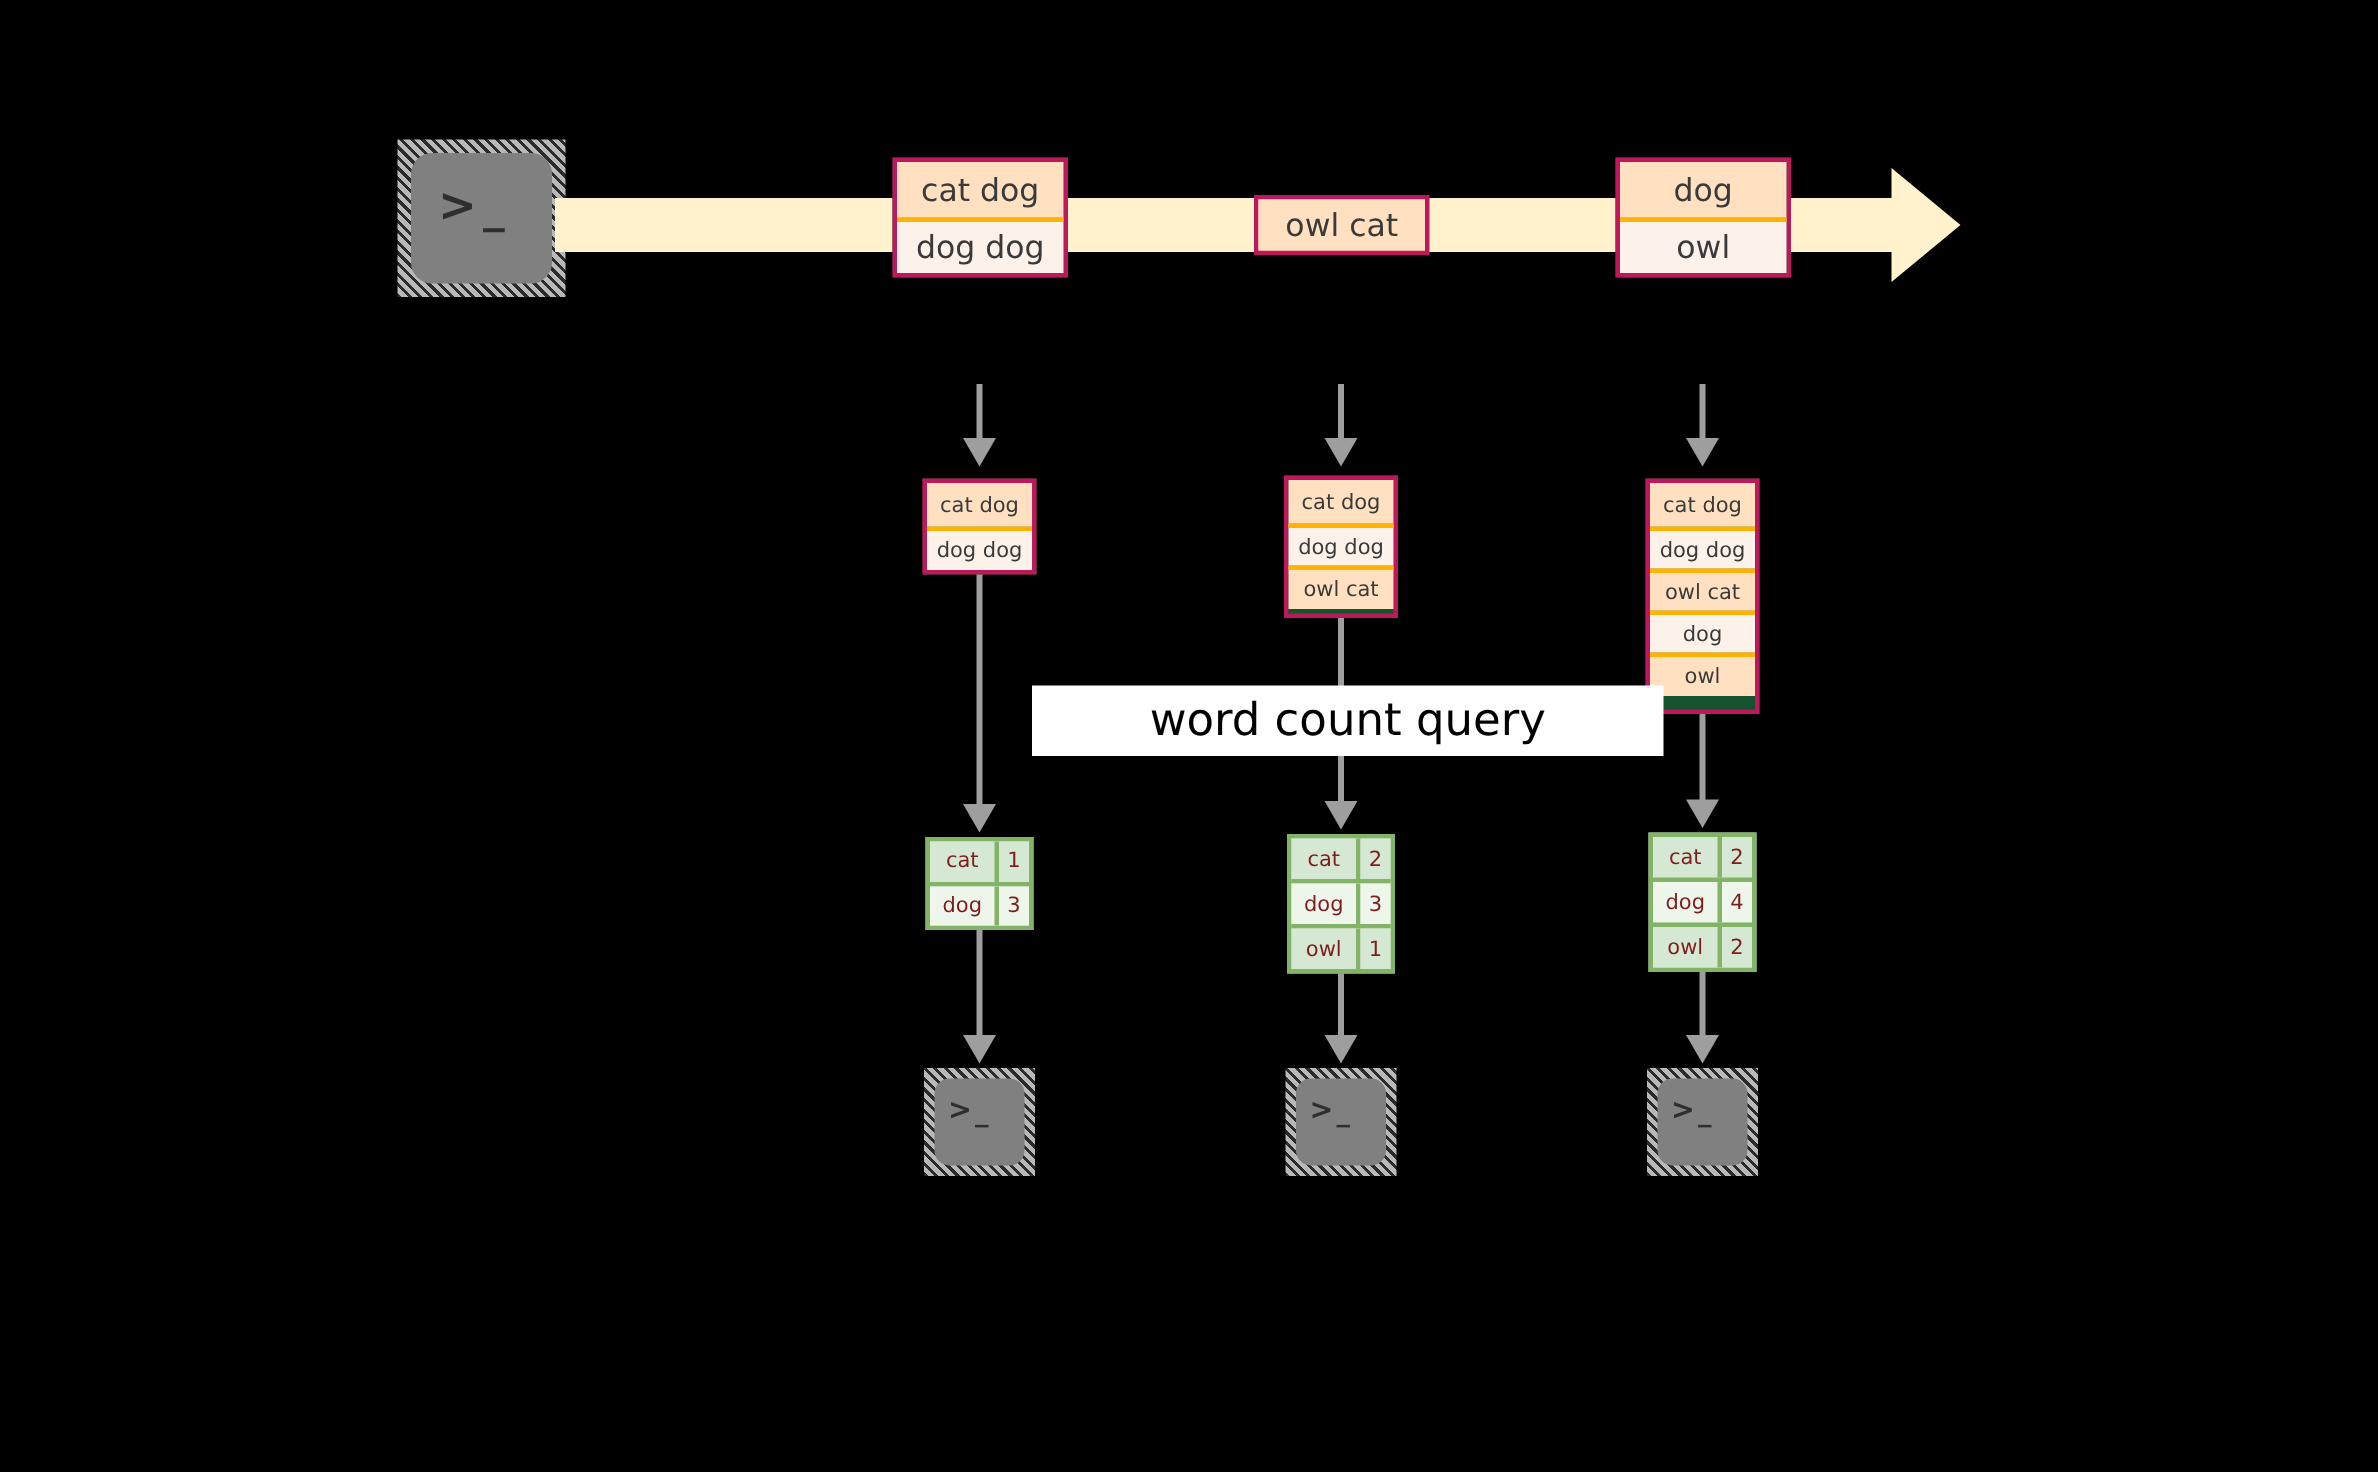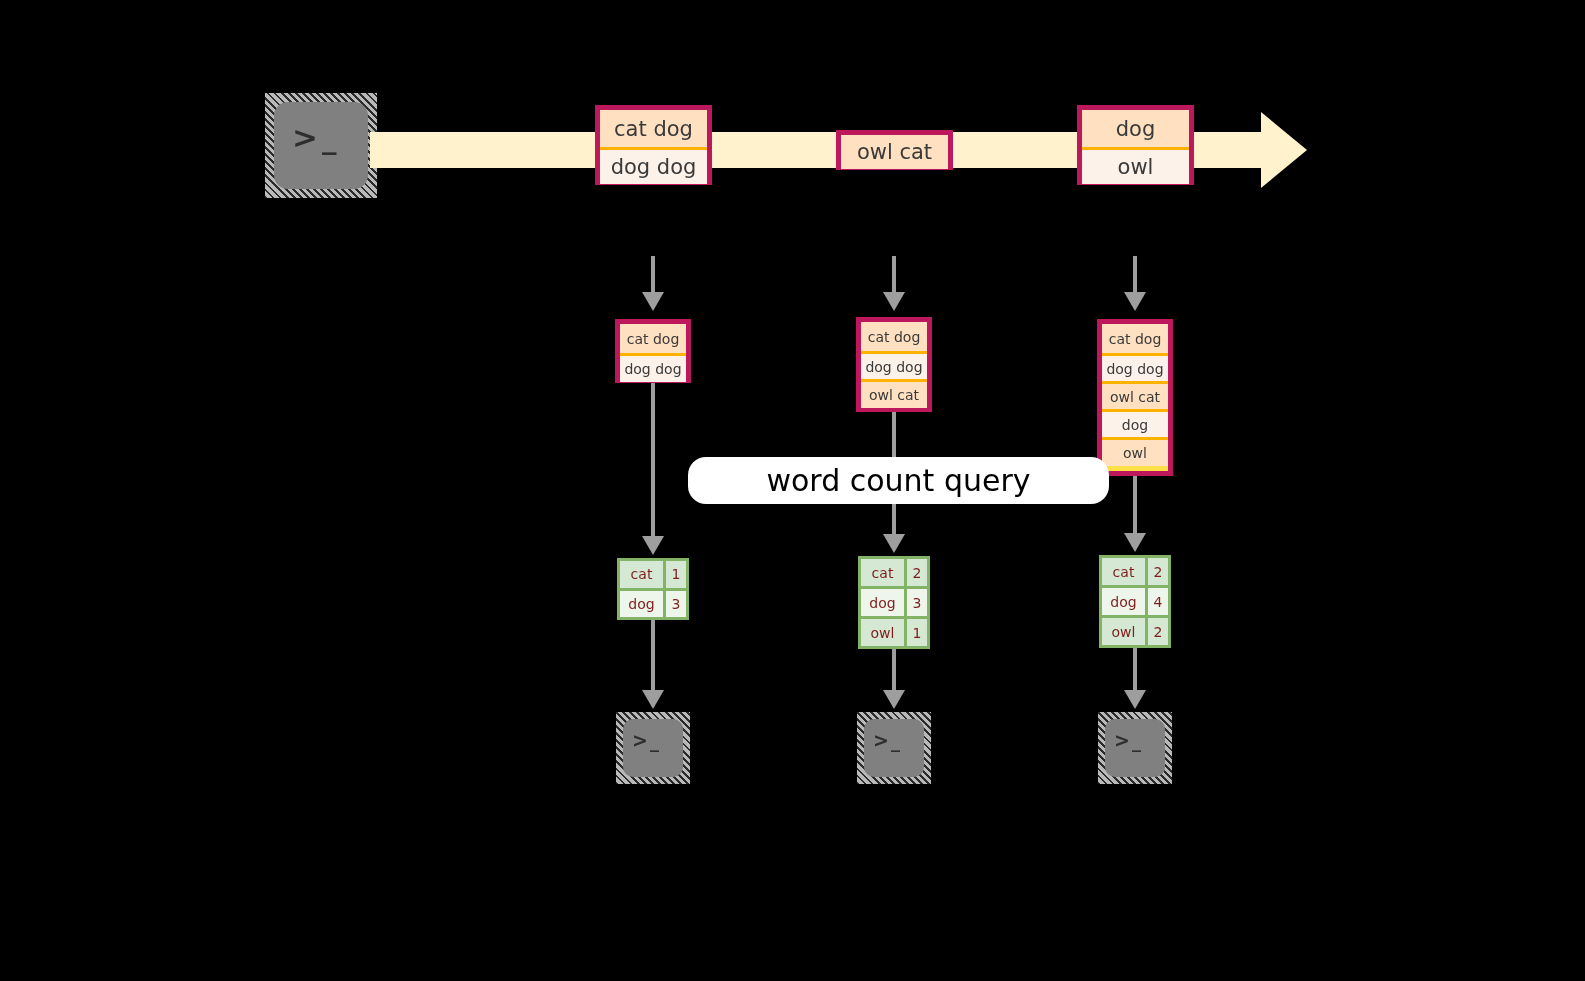--- a/index.html
+++ b/index.html
@@ -60,22 +60,22 @@
     width: 0; height: 0;
     border-top: 38px solid transparent;
     border-bottom: 38px solid transparent;
     border-left: 46px solid #FFF2CC;
   }
 
   
   .evt-stack {
     position: absolute;
     box-sizing: border-box;
-    border: 5px solid #be185d;
-    background: #fde047;
+    border: 3px solid #be185d;
+    background: #14532d;
   }
   .evt-row {
     box-sizing: border-box;
     display: flex;
     align-items: center;
     justify-content: center;
     color: #3a3a3a;
     white-space: nowrap;
   }
   .evt-row.dark  { background: #FFE0C0; }
@@ -132,21 +132,20 @@
 
   
   .banner {
     position: absolute;
     background: #FFFFFF;
     display: flex;
     align-items: center;
     justify-content: center;
     color: #000000;
     white-space: nowrap;
-    border-radius: 18px;
   }
 </style>
 </head>
 <body>
 
 <div class="stage">
 
   <div class="terminal" style="left:265px; top:93px; width:112px; height:105px;">
     <div class="body">
       <span class="term-glyph term-chevron" style="left:18px; top:20px; font-size:31px;">&gt;</span>

